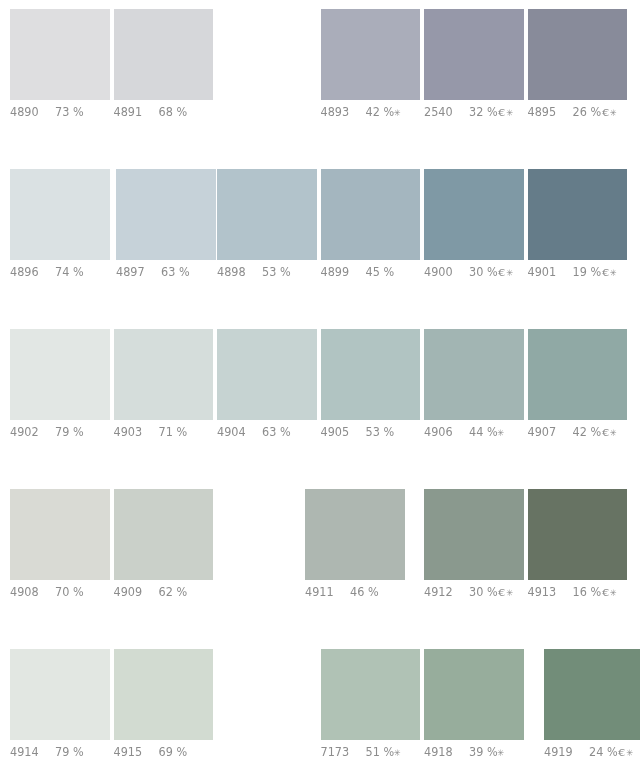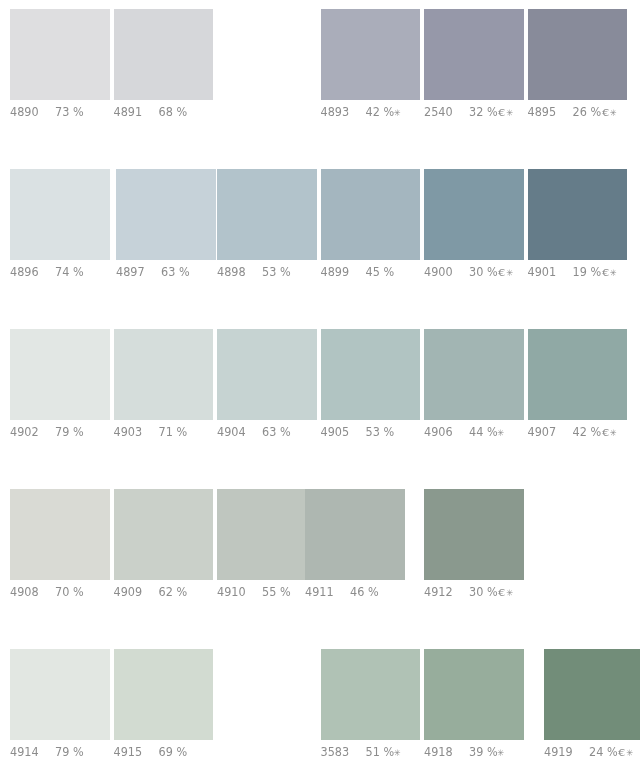--- a/index.html
+++ b/index.html
@@ -106,45 +106,45 @@
   </div>
   <div class="swatch-row" style="top:489px">
     <div class="swatch-cell" style="left:0px">
       <div class="swatch-chip" style="background: rgb(217, 218, 212);"></div>
       <div class="swatch-label"><span class="swatch-code">4908</span><span class="swatch-lrv">70</span><span class="swatch-unit">&nbsp;%</span></div>
     </div>
     <div class="swatch-cell" style="left:103.5px">
       <div class="swatch-chip" style="background: rgb(202, 208, 201);"></div>
       <div class="swatch-label"><span class="swatch-code">4909</span><span class="swatch-lrv">62</span><span class="swatch-unit">&nbsp;%</span></div>
     </div>
-    <div class="swatch-cell" style="left:207px">
-      <div class="swatch-chip" style="background: rgb(191, 198, 191);"></div>
-      <div class="swatch-label"><span class="swatch-code">4910</span><span class="swatch-lrv">55</span><span class="swatch-unit">&nbsp;%</span></div>
-    </div>
     <div class="swatch-cell" style="left:295px">
       <div class="swatch-chip" style="background: rgb(174, 183, 177);"></div>
       <div class="swatch-label"><span class="swatch-code">4911</span><span class="swatch-lrv">46</span><span class="swatch-unit">&nbsp;%</span></div>
     </div>
     <div class="swatch-cell" style="left:414px">
       <div class="swatch-chip" style="background: rgb(138, 153, 142);"></div>
       <div class="swatch-label"><span class="swatch-code">4912</span><span class="swatch-lrv">30</span><span class="swatch-unit">&nbsp;%</span><span class="icon-price">€</span><span class="icon-star">✳</span></div>
+    </div>
+    <div class="swatch-cell" style="left:517.5px">
+      <div class="swatch-chip" style="background: rgb(103, 115, 99);"></div>
+      <div class="swatch-label"><span class="swatch-code">4913</span><span class="swatch-lrv">16</span><span class="swatch-unit">&nbsp;%</span><span class="icon-price">€</span><span class="icon-star">✳</span></div>
     </div>
   </div>
   <div class="swatch-row" style="top:649px">
     <div class="swatch-cell" style="left:0px">
       <div class="swatch-chip" style="background: rgb(226, 231, 226);"></div>
       <div class="swatch-label"><span class="swatch-code">4914</span><span class="swatch-lrv">79</span><span class="swatch-unit">&nbsp;%</span></div>
     </div>
     <div class="swatch-cell" style="left:103.5px">
       <div class="swatch-chip" style="background: rgb(210, 219, 209);"></div>
       <div class="swatch-label"><span class="swatch-code">4915</span><span class="swatch-lrv">69</span><span class="swatch-unit">&nbsp;%</span></div>
     </div>
     <div class="swatch-cell" style="left:310.5px">
       <div class="swatch-chip" style="background: rgb(176, 194, 181);"></div>
-      <div class="swatch-label"><span class="swatch-code">3583</span><span class="swatch-lrv">51</span><span class="swatch-unit">&nbsp;%</span><span class="icon-star">✳</span></div>
+      <div class="swatch-label"><span class="swatch-code">7173</span><span class="swatch-lrv">51</span><span class="swatch-unit">&nbsp;%</span><span class="icon-star">✳</span></div>
     </div>
     <div class="swatch-cell" style="left:414px">
       <div class="swatch-chip" style="background: rgb(151, 173, 156);"></div>
       <div class="swatch-label"><span class="swatch-code">4918</span><span class="swatch-lrv">39</span><span class="swatch-unit">&nbsp;%</span><span class="icon-star">✳</span></div>
     </div>
     <div class="swatch-cell" style="left:534px">
       <div class="swatch-chip" style="background: rgb(114, 141, 121);"></div>
       <div class="swatch-label"><span class="swatch-code">4919</span><span class="swatch-lrv">24</span><span class="swatch-unit">&nbsp;%</span><span class="icon-price">€</span><span class="icon-star">✳</span></div>
     </div>
   </div>

